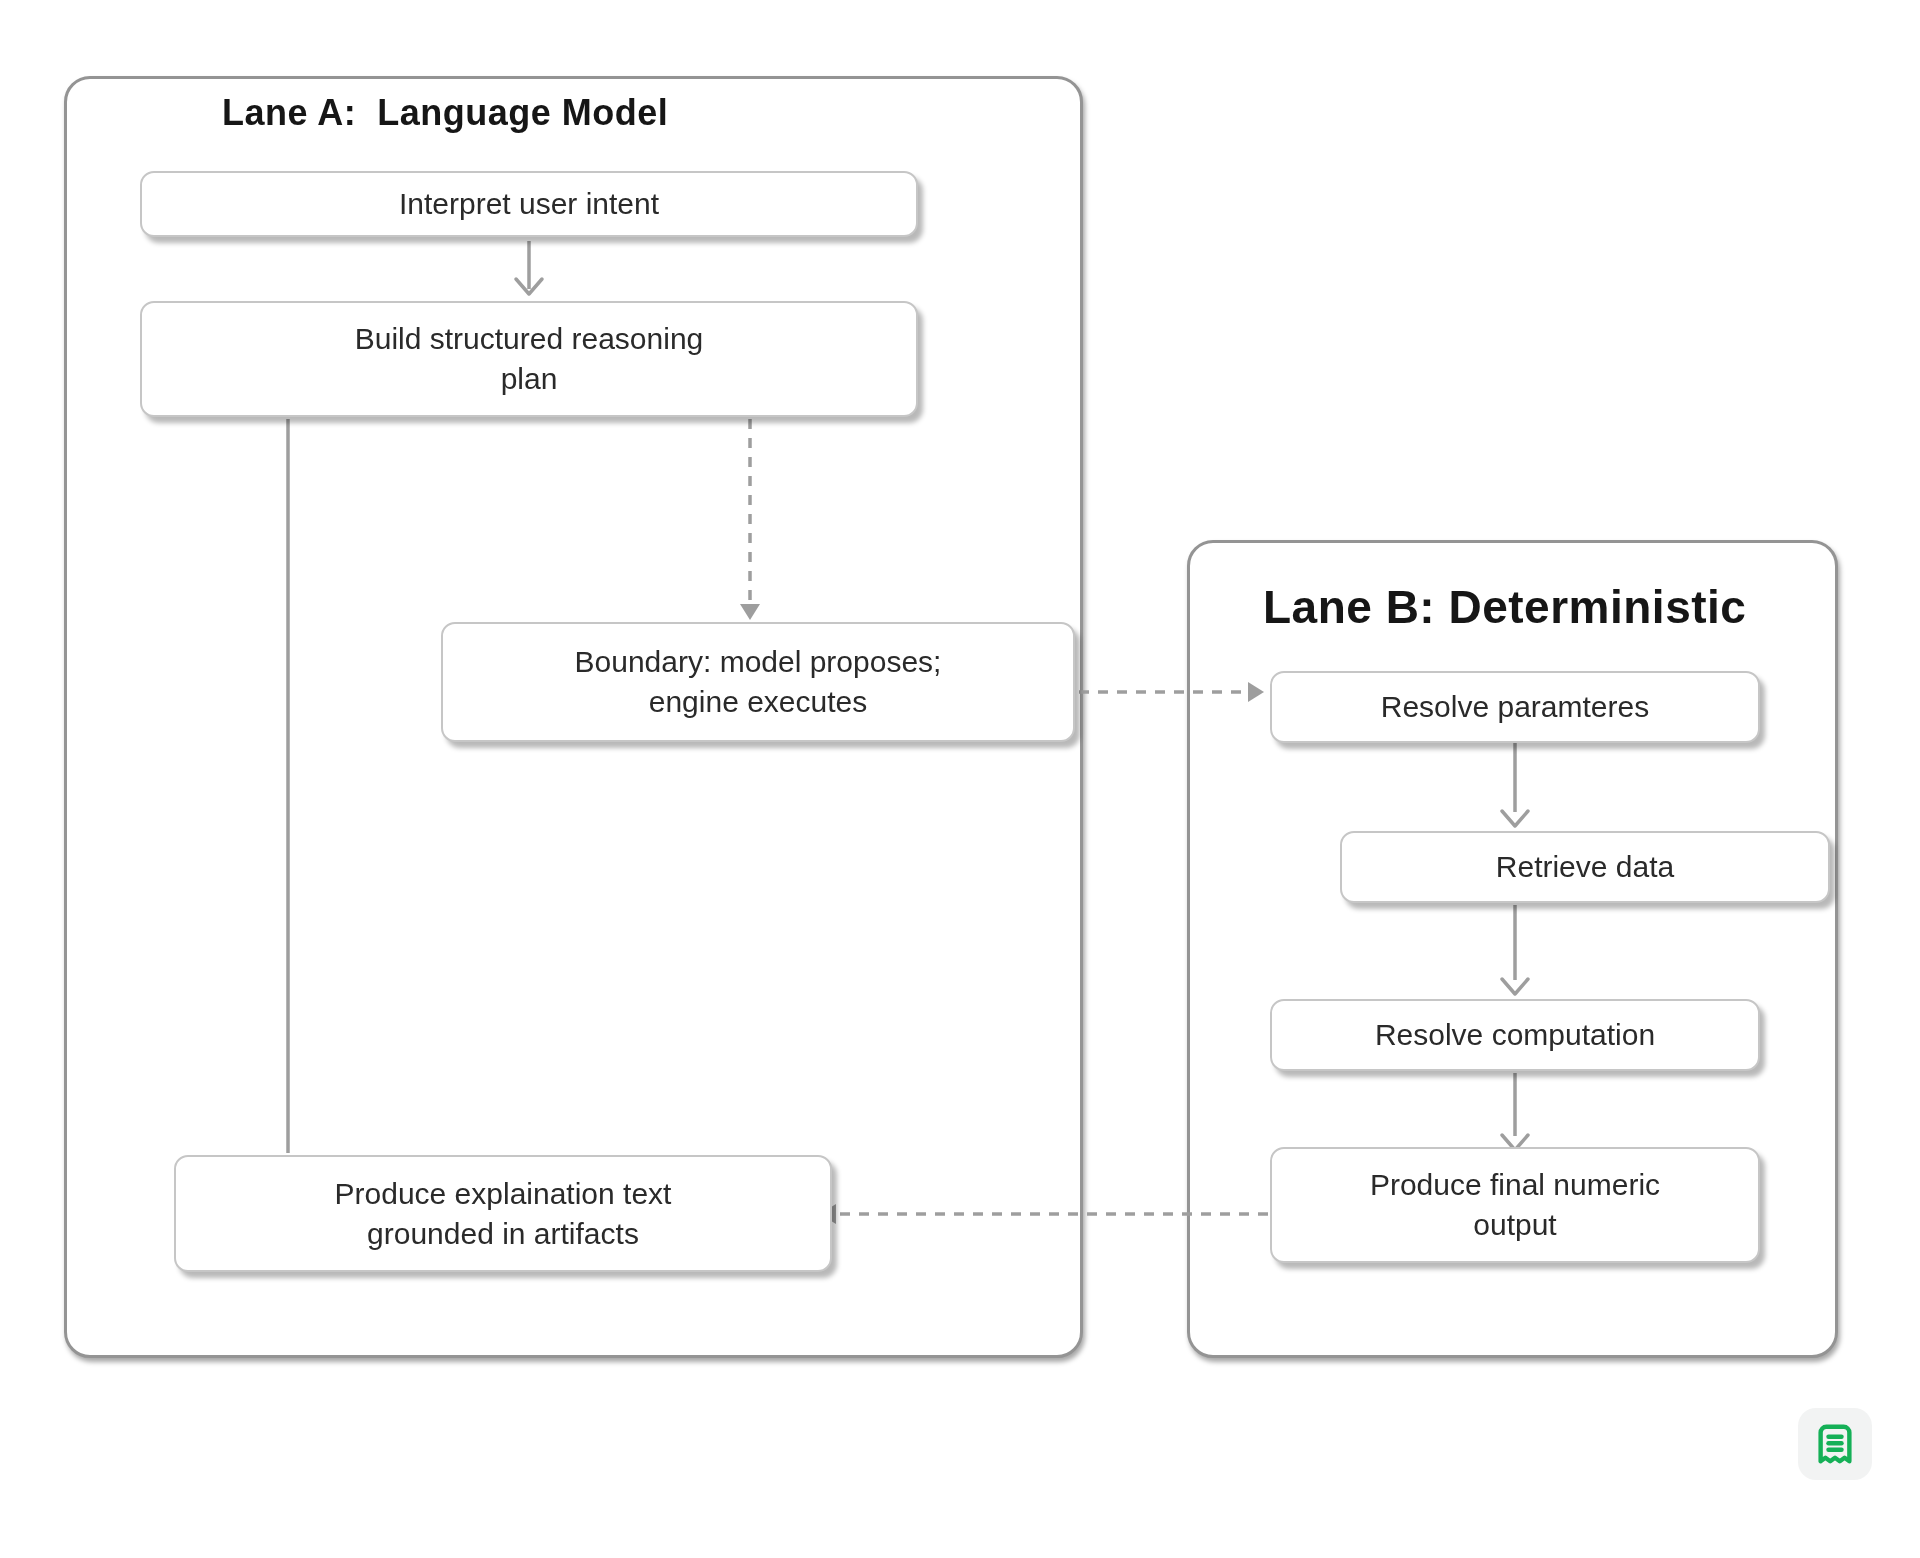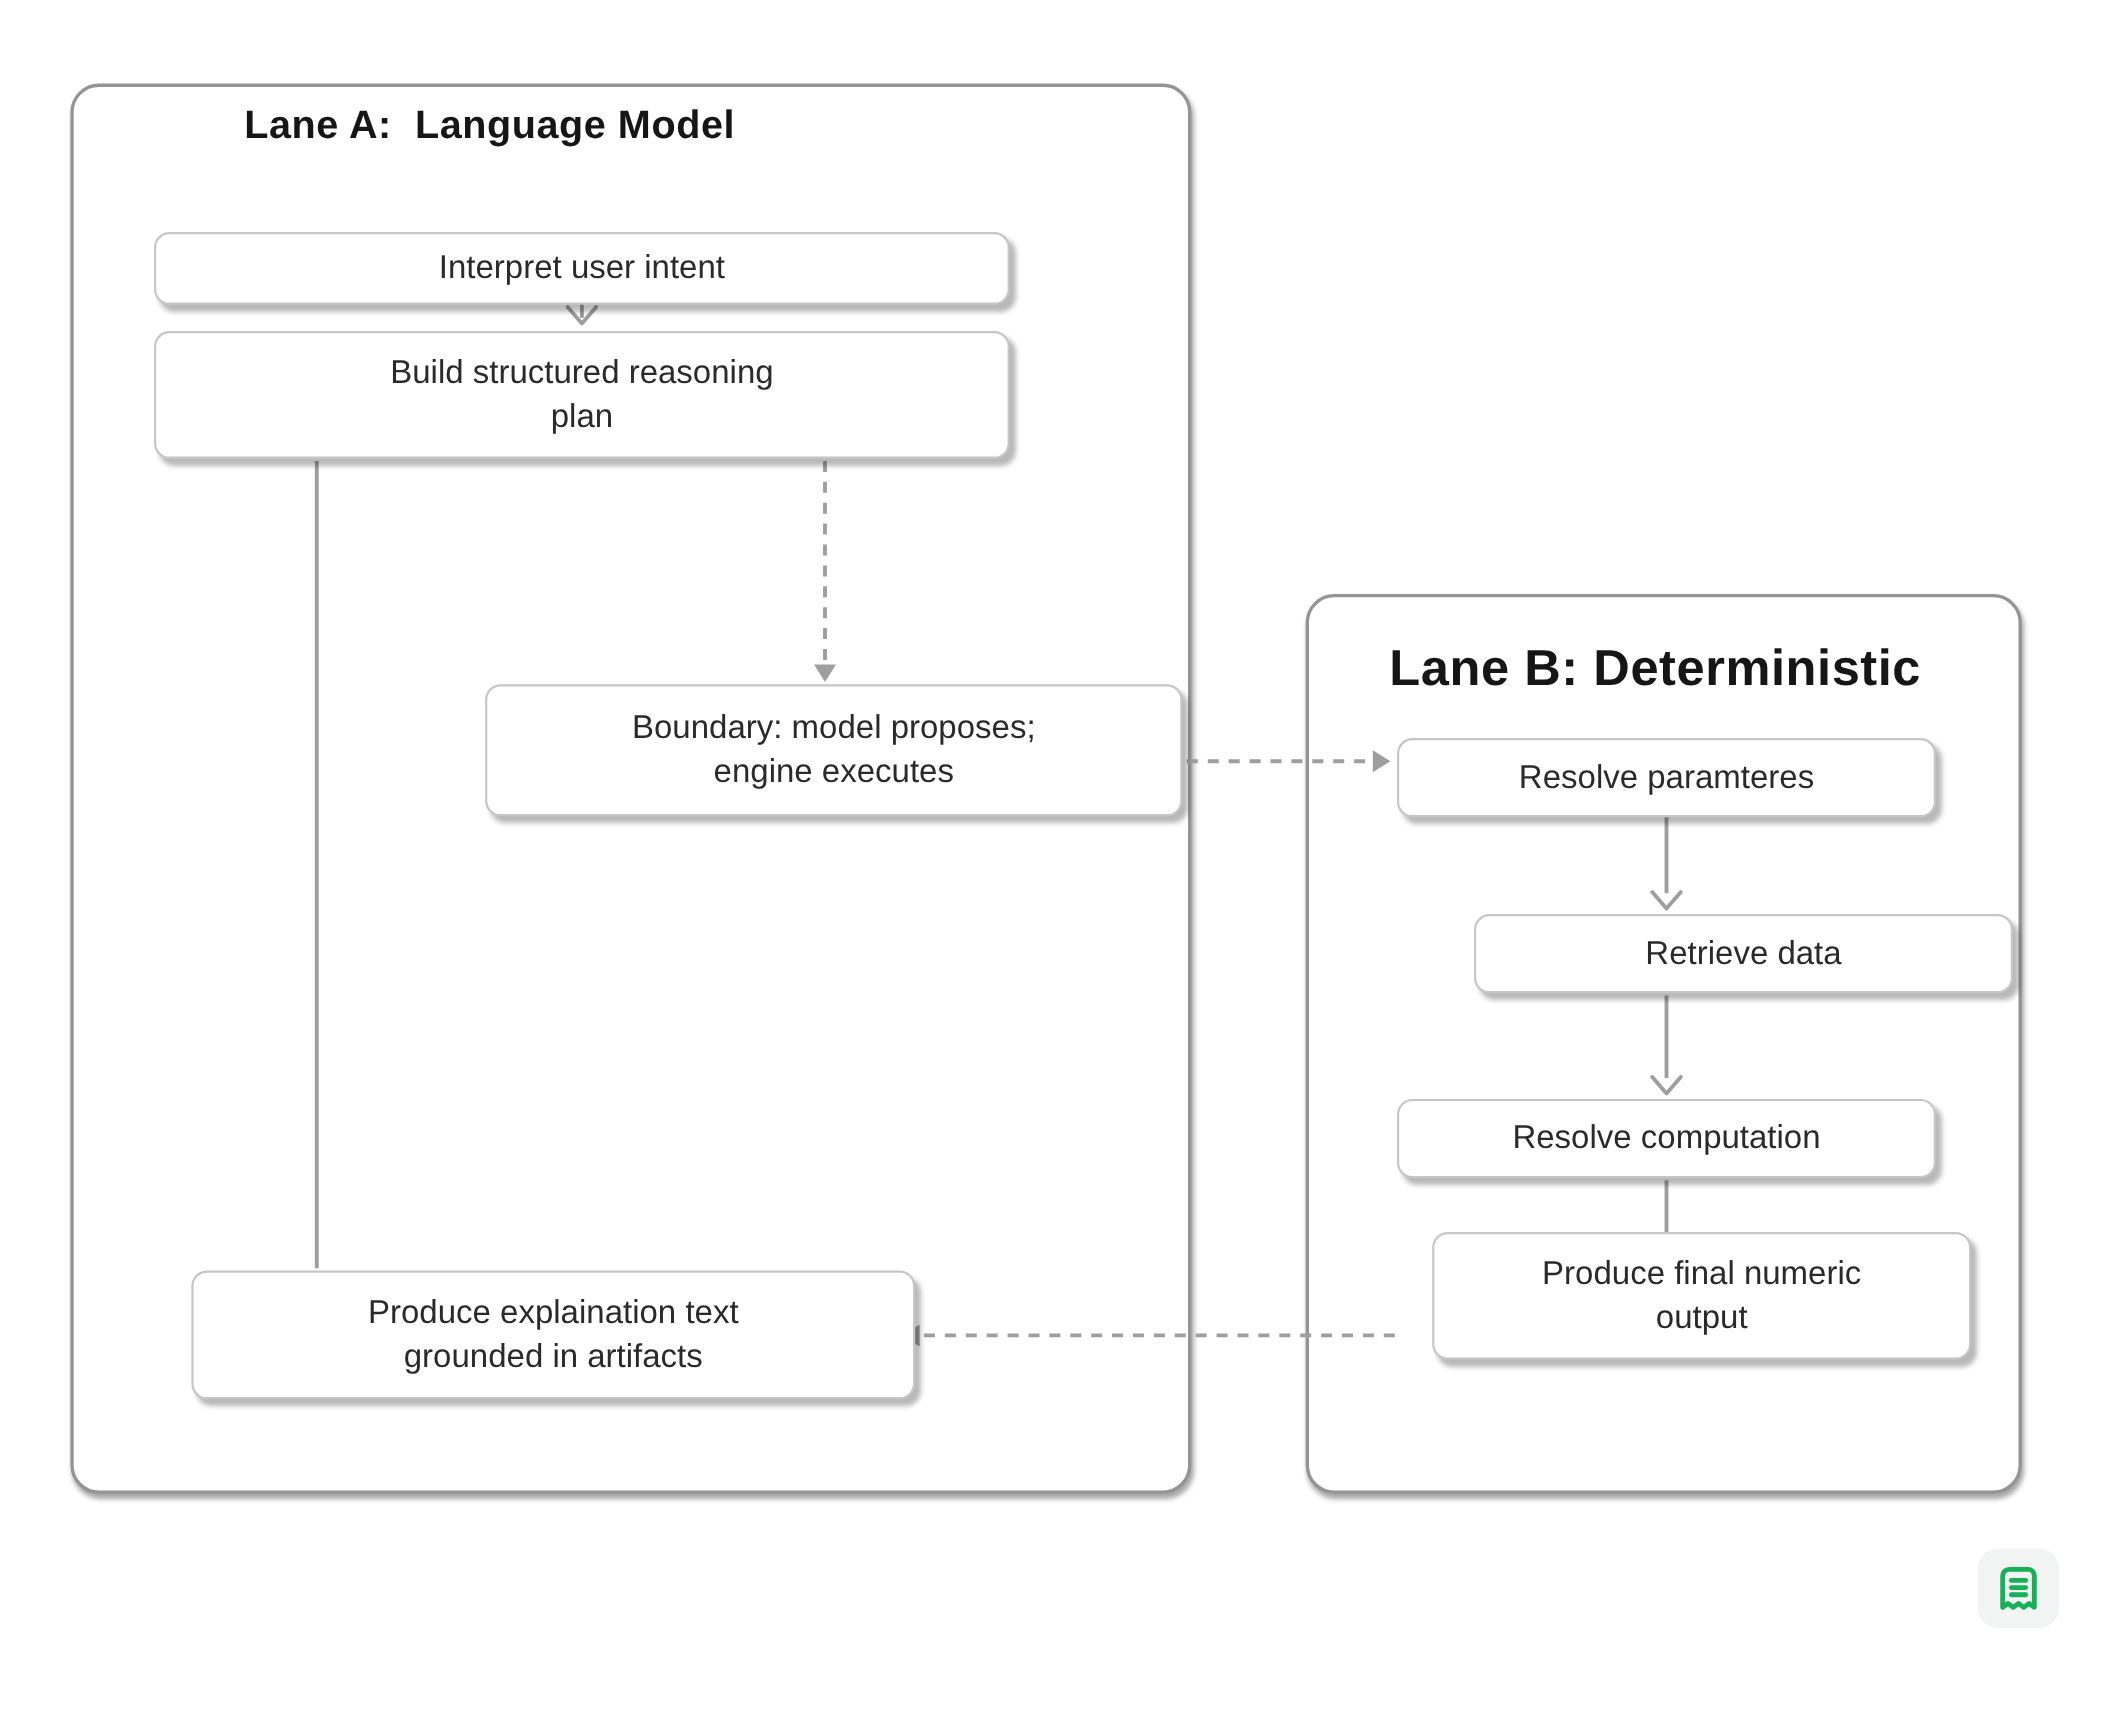--- a/index.html
+++ b/index.html
@@ -83,32 +83,32 @@
   <g>
     <line class="dashed-line" x1="1268" y1="1214" x2="837" y2="1214"></line>
     <polygon class="tri-head" points="836,1204 836,1224 820,1214"></polygon>
   </g>
 
   <g>
     <line class="solid-line" x1="288" y1="419" x2="288" y2="1153"></line>
   </g>
 </svg>
 
-<div class="node" style="left:140px;top:171px;width:778px;height:66px;margin-top:40px;">Interpret user intent</div>
+<div class="node" style="left:140px;top:171px;width:778px;height:66px;">Interpret user intent</div>
 <div class="node" style="left:140px;top:301px;width:778px;height:116px;">Build structured reasoning
 plan</div>
 <div class="node" style="left:441px;top:622px;width:634px;height:120px;">Boundary: model proposes;
 engine executes</div>
 <div class="node" style="left:158px;top:1155px;width:658px;height:117px;margin-left:16px;">Produce explaination text
 grounded in artifacts</div>
 
 <div class="node" style="left:1270px;top:639px;width:490px;height:72px;margin-top:32px;">Resolve paramteres</div>
 <div class="node" style="left:1340px;top:831px;width:490px;height:72px;">Retrieve data</div>
 <div class="node" style="left:1270px;top:999px;width:490px;height:72px;">Resolve computation</div>
-<div class="node" style="left:1270px;top:1120px;width:490px;height:116px;margin-left:32px;">Produce final numeric
+<div class="node" style="left:1270px;top:1147px;width:490px;height:116px;">Produce final numeric
 output</div>
 
 <div class="corner-icon-tile">
   <span style="display:flex;">
     <svg width="46" height="46" viewBox="0 0 24 24" fill="none" stroke="#15b057" stroke-width="2.3" stroke-linecap="round" stroke-linejoin="round">
       <path d="M19.5 21l-2.5-1.8-2.5 1.8-2.5-1.8L9.5 21 7 19.2 4.5 21V6a3 3 0 0 1 3-3h9a3 3 0 0 1 3 3Z"></path>
       <line x1="8.6" y1="8.2" x2="15.4" y2="8.2"></line>
       <line x1="8.6" y1="11.6" x2="15.4" y2="11.6"></line>
       <line x1="8.6" y1="15" x2="15.4" y2="15"></line>
     </svg>

